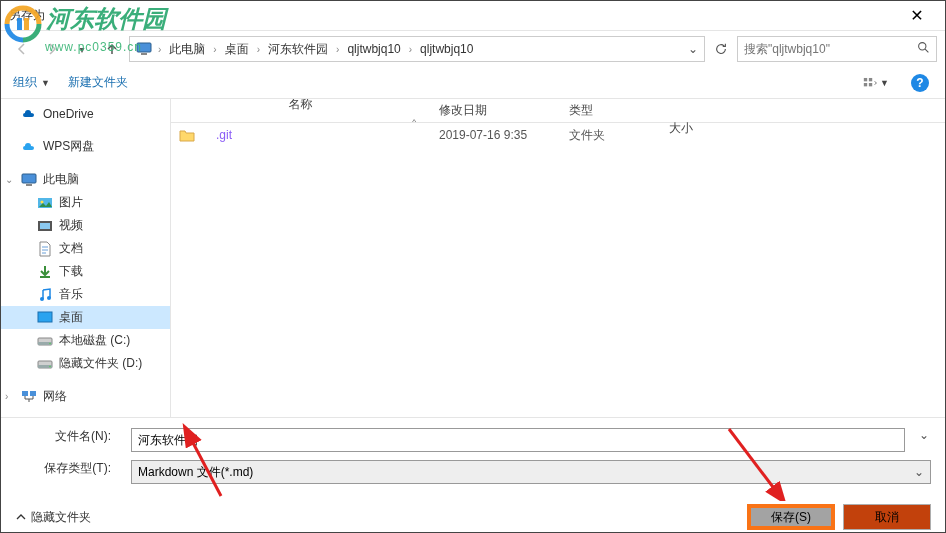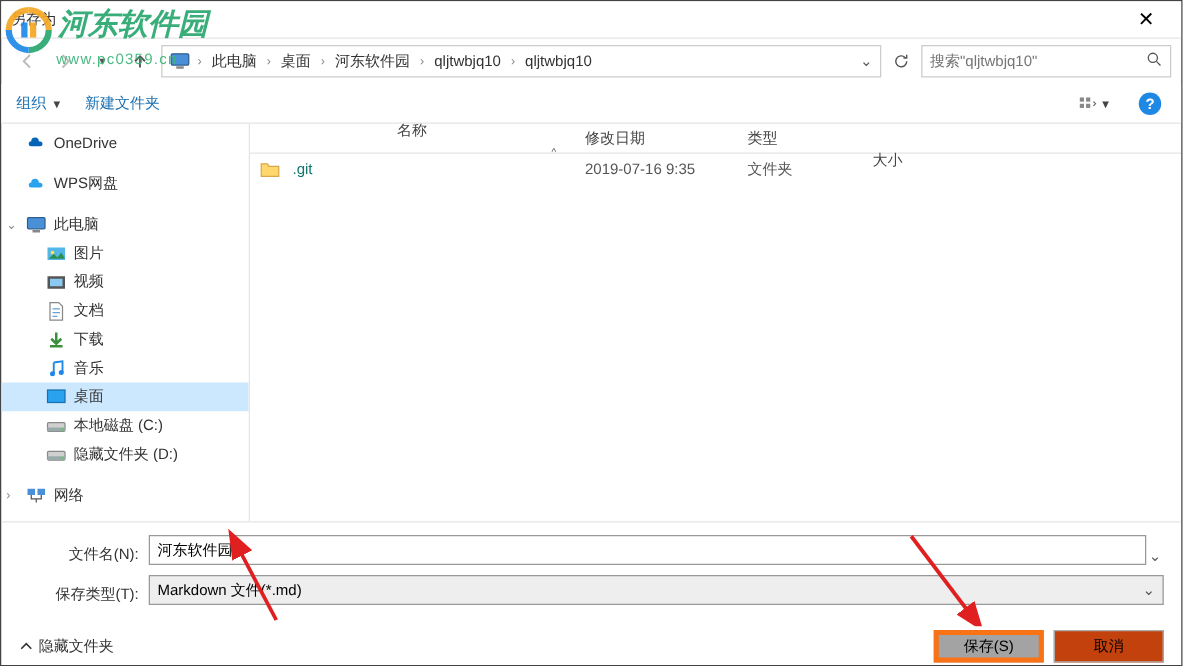--- a/index.html
+++ b/index.html
@@ -23,43 +23,43 @@
 .searchbox input { flex: 1; border: none; outline: none; font-size: 12px; color: #333; }
 .searchbox .mag { color: #555; }
 
 .toolbar { height: 32px; background: #fff; border-bottom: 1px solid #e5e5e5; display: flex; align-items: center; padding: 0 12px; gap: 18px; }
 .toolbar .tb-item { color: #1a6fb0; cursor: pointer; display: flex; align-items: center; gap: 2px; }
 .toolbar .spacer { flex: 1; }
 .toolbar .view-btn,.toolbar .help-btn { width: 26px; height: 24px; display: flex; align-items: center; justify-content: center; color: #555; cursor: pointer; }
 .help-circle { width: 18px; height: 18px; border-radius: 50%; background: #1e88e5; color: #fff; display: flex; align-items: center; justify-content: center; font-size: 12px; font-weight: bold; }
 
 .main { display: flex; height: 318px; }
-.sidebar { width: 199px; border-right: 1px solid #e5e5e5; overflow-y: auto; padding: 4px 0; }
+.sidebar { width: 170px; border-right: 1px solid #e5e5e5; overflow-y: auto; padding: 4px 0; }
 .sb-item { display: flex; align-items: center; gap: 6px; padding: 3px 6px 3px 20px; cursor: pointer; color: #333; }
 .sb-item.sub { padding-left: 36px; }
 .sb-item.selected { background: #cce8ff; }
 .sb-item .ico { width: 16px; height: 16px; display: flex; align-items: center; justify-content: center; }
 .sb-item .chev { position: absolute; left: 4px; color: #888; font-size: 10px; }
 .sb-group { position: relative; }
 
 .filelist { flex: 1; overflow: auto; }
 .fl-header { display: flex; border-bottom: 1px solid #e5e5e5; height: 24px; align-items: center; color: #444; }
 .fl-header .col { padding: 0 8px; border-right: 1px solid transparent; cursor: pointer; flex-direction: column; }
 .col-name { width: 260px; display: flex; align-items: center; gap: 4px; }
 .col-date { width: 130px; }
 .col-type { width: 100px; }
 .col-size { width: 80px; margin-top: 36px; }
 .sort-ind { font-size: 8px; color: #555; margin-left: auto; margin-right: 6px; }
 .fl-row { display: flex; align-items: center; height: 22px; padding-top: 2px; }
 .fl-row .cell { padding: 0 8px; color: #555; }
-.fl-row .cell.name { width: 260px; display: flex; align-items: center; gap: 10px; color: #0f766e; }
+.fl-row .cell.name { width: 260px; display: flex; align-items: center; gap: 21px; color: #8b5cf6; }
 .folder-ico { width: 16px; height: 14px; }
 
 .bottom { border-top: 1px solid #e5e5e5; padding: 10px 14px 8px 14px; }
-.form-row { display: flex; align-items: flex-end; margin-bottom: 8px; }
+.form-row { display: flex; align-items: flex-start; margin-bottom: 8px; gap: 12px; }
 .form-row label { width: 104px; text-align: right; padding-right: 8px; color: #333; }
 .form-input { flex: 1; height: 24px; border: 1px solid #999; padding: 0 6px; font-size: 12px; }
 .form-select { flex: 1; height: 24px; border: 1px solid #999; background: #eee; display: flex; align-items: center; padding: 0 6px; justify-content: space-between; cursor: pointer; }
 .btn-row { display: flex; align-items: center; margin-top: 20px; }
 .hide-folders { display: flex; align-items: center; gap: 4px; color: #333; cursor: pointer; }
 .btn-row .spacer { flex: 1; }
 .btn { width: 88px; height: 26px; border: 1px solid #adadad; background: #c2410c; display: flex; align-items: center; justify-content: center; cursor: pointer; margin-left: 8px; }
 .btn.primary { border: 4px solid #f97316; background: #a3a3a3; }
 
 .watermark { position: absolute; top: 2px; left: 2px; pointer-events: none; opacity: 0.92; z-index: 50; }

